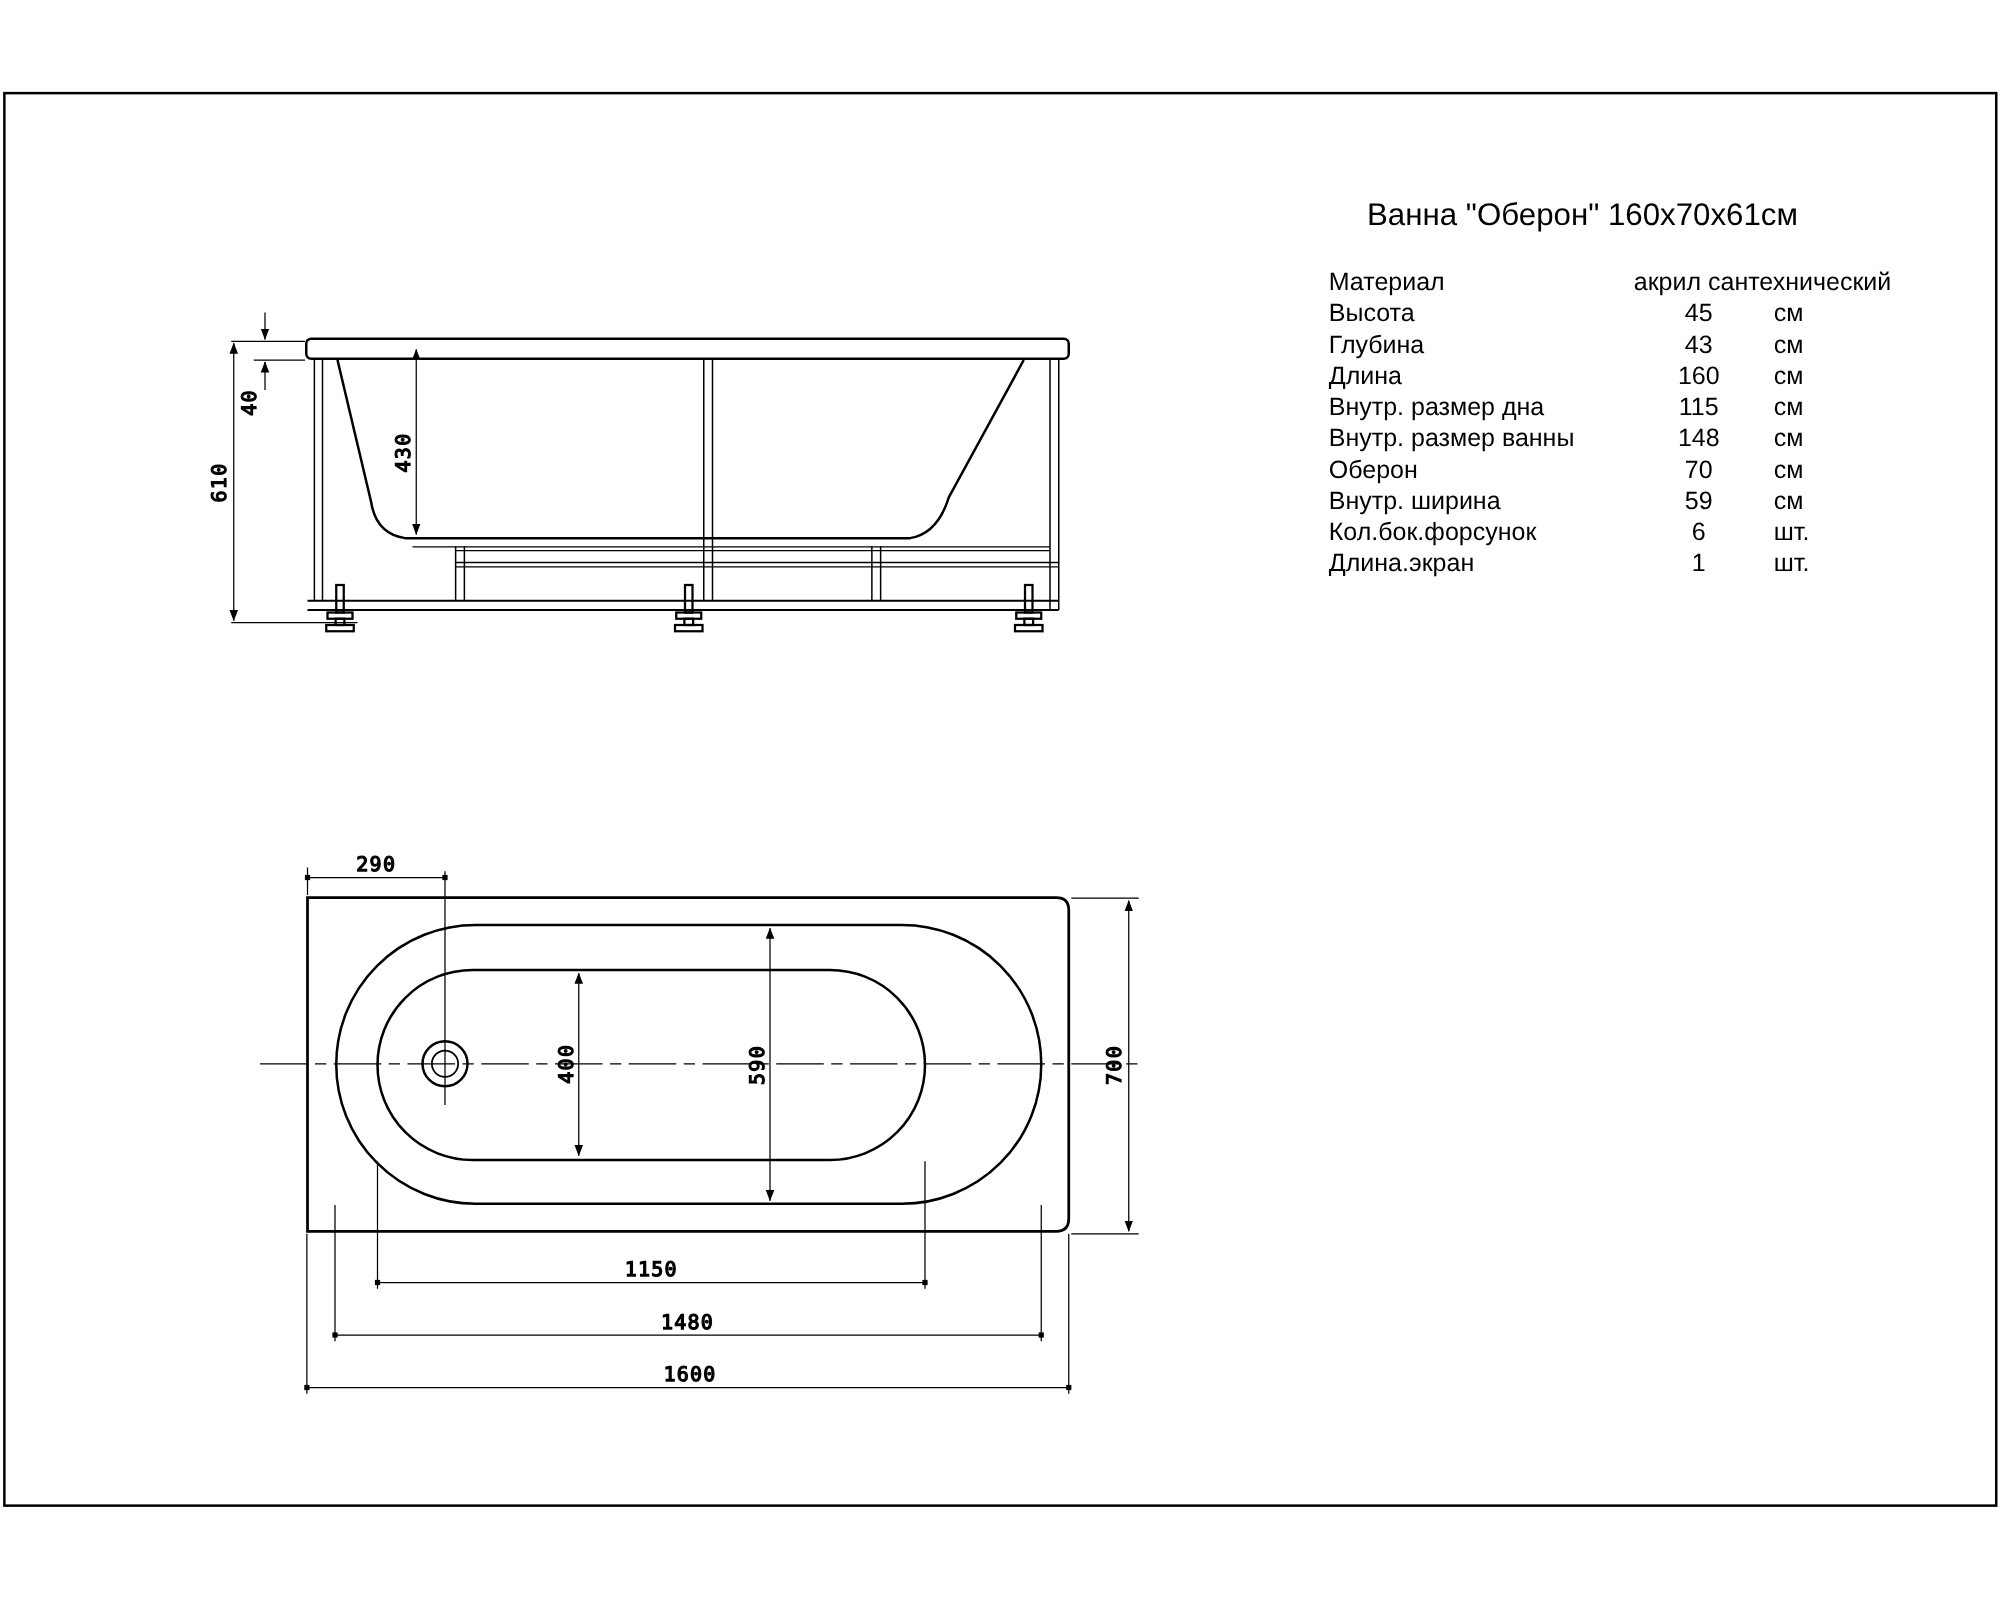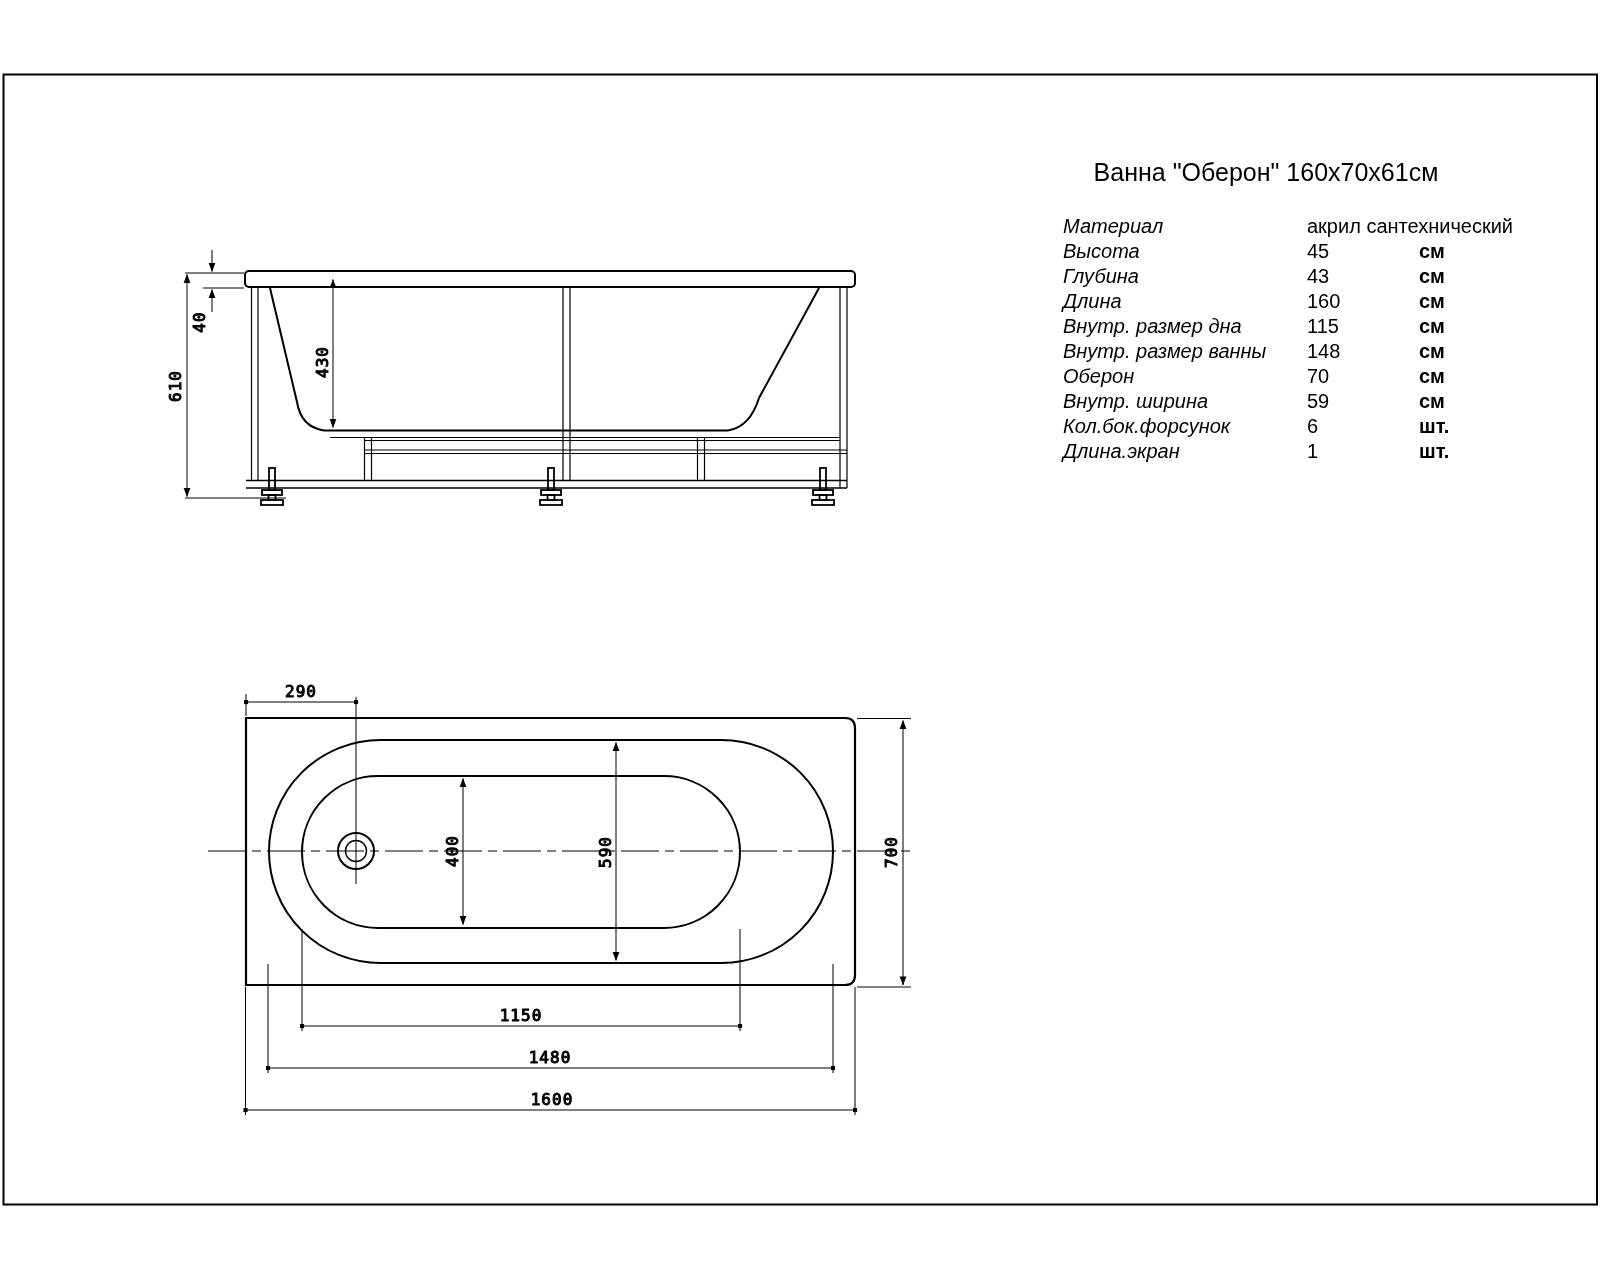--- a/index.html
+++ b/index.html
@@ -45,23 +45,23 @@
   }
   .spec-row {
     display: grid;
     grid-template-columns: 236px 104px 68px;
     column-gap: 8px;
     height: 25px;
     line-height: 25px;
     font-size: 20px;
     white-space: nowrap;
   }
-  .spec-label { text-align: left; font-style: italic; }
-  .spec-num { text-align: left; }
-  .spec-unit { text-align: left; font-weight: bold; }
+  .spec-label { text-align: left; }
+  .spec-num { text-align: center; }
+  .spec-unit { text-align: left; }
   .spec-row.material .spec-num { grid-column: 2 / 4; }
 </style>
 </head>
 <body>
 
 <div id="page">
 
   <svg id="drawing-svg" width="1600" height="1280" viewBox="0 0 1600 1280">
     <defs>
       <marker id="arr" viewBox="0 0 10 10" refX="9.5" refY="5" markerWidth="9" markerHeight="9" orient="auto-start-reverse">

